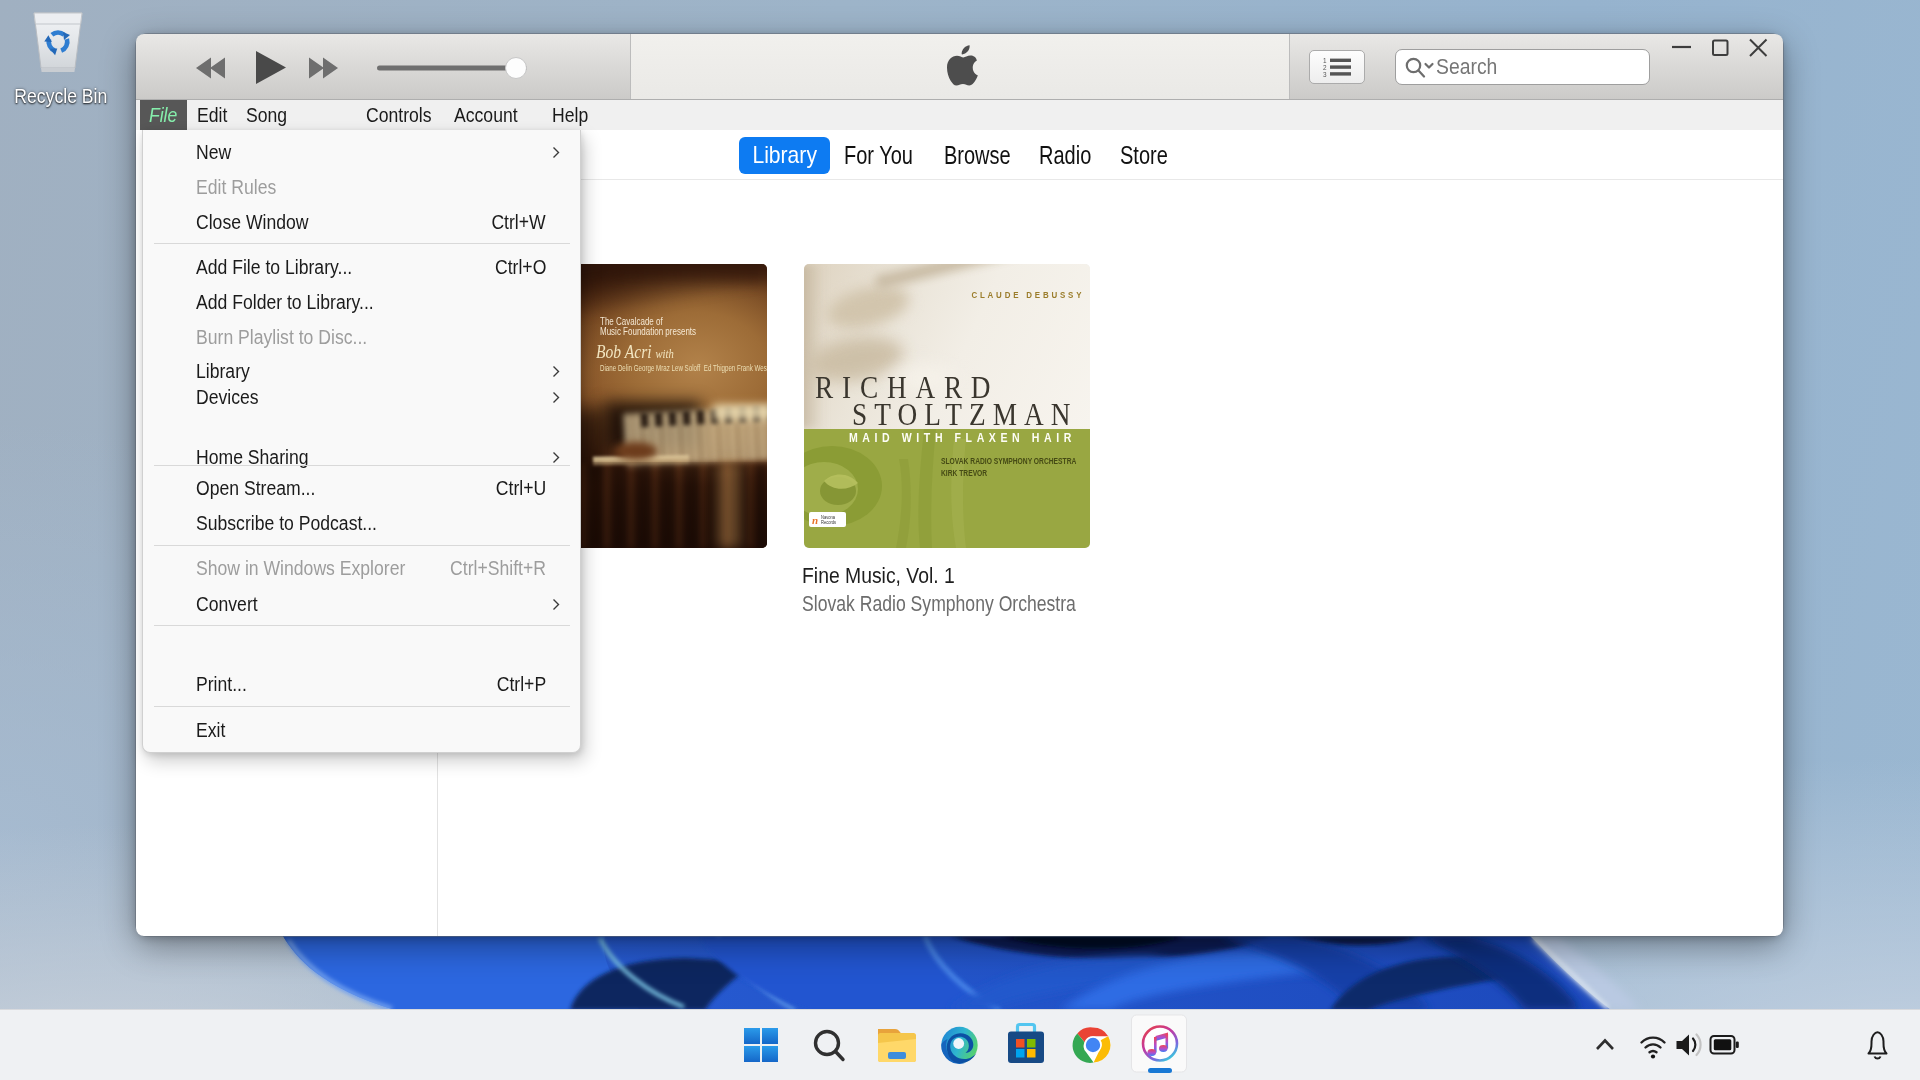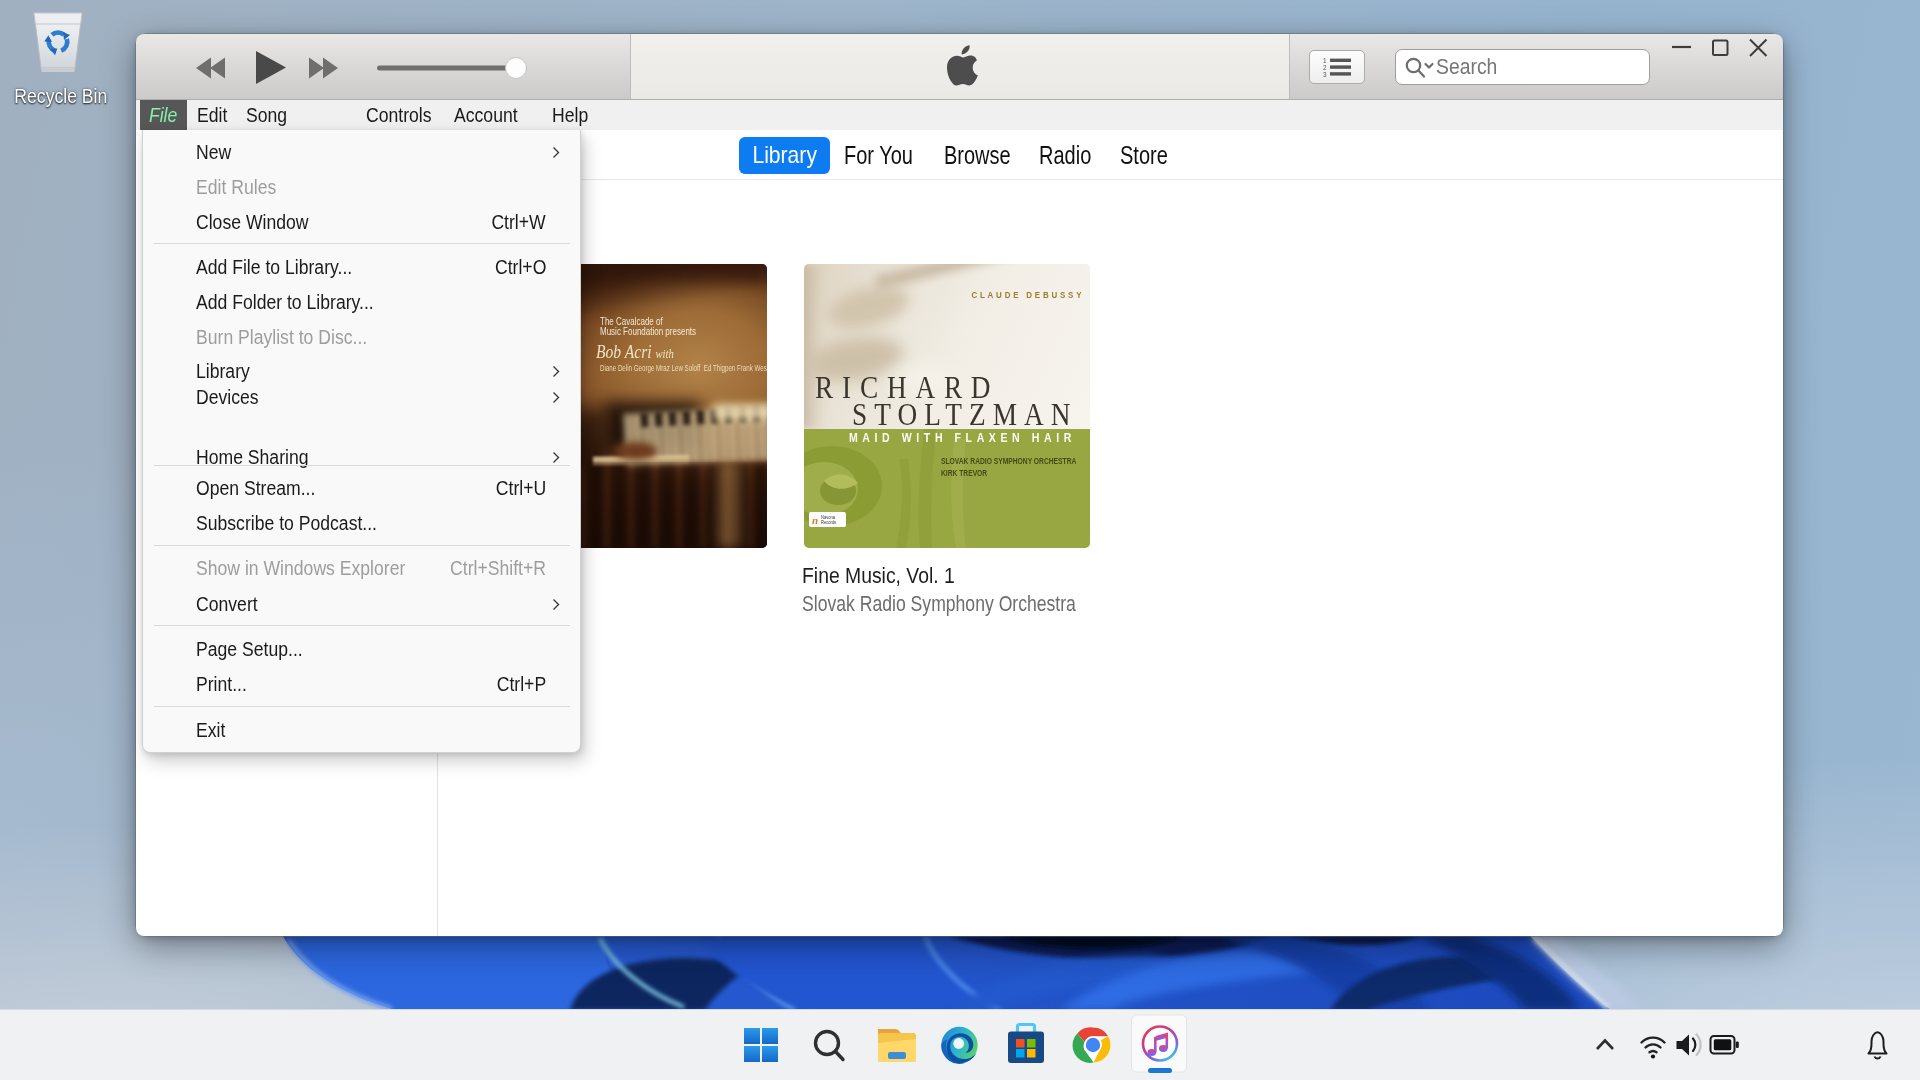--- a/index.html
+++ b/index.html
@@ -292,23 +292,20 @@
         <span class="lab"><span class="t">Show in Windows Explorer</span></span>
         <span class="sc"><span class="tr">Ctrl+Shift+R</span></span>
       </div>
     <div class="mi" style="top:457px;">
         <span class="lab"><span class="t">Convert</span></span>
         <svg class="ch" style="top:11px;" width="8" height="13" viewBox="0 0 8 13">
           <path d="M1.5 1.5 L6.5 6.5 L1.5 11.5" fill="none" stroke="#3a3a3a" stroke-width="1.4"></path>
         </svg>
       </div>
     <div class="msep" style="top:495px;"></div>
-    <div class="mi" style="top:502px;">
-        <span class="lab"><span class="t">Page Setup...</span></span>
-      </div>
     <div class="mi" style="top:537px;">
         <span class="lab"><span class="t">Print...</span></span>
         <span class="sc"><span class="tr">Ctrl+P</span></span>
       </div>
     <div class="msep" style="top:576px;"></div>
     <div class="mi" style="top:583px;">
         <span class="lab"><span class="t">Exit</span></span>
       </div>
   </div>
 </div>

